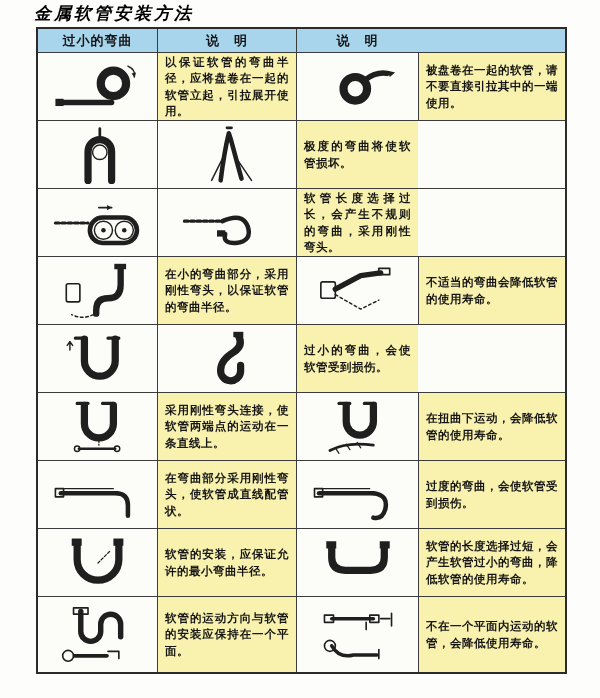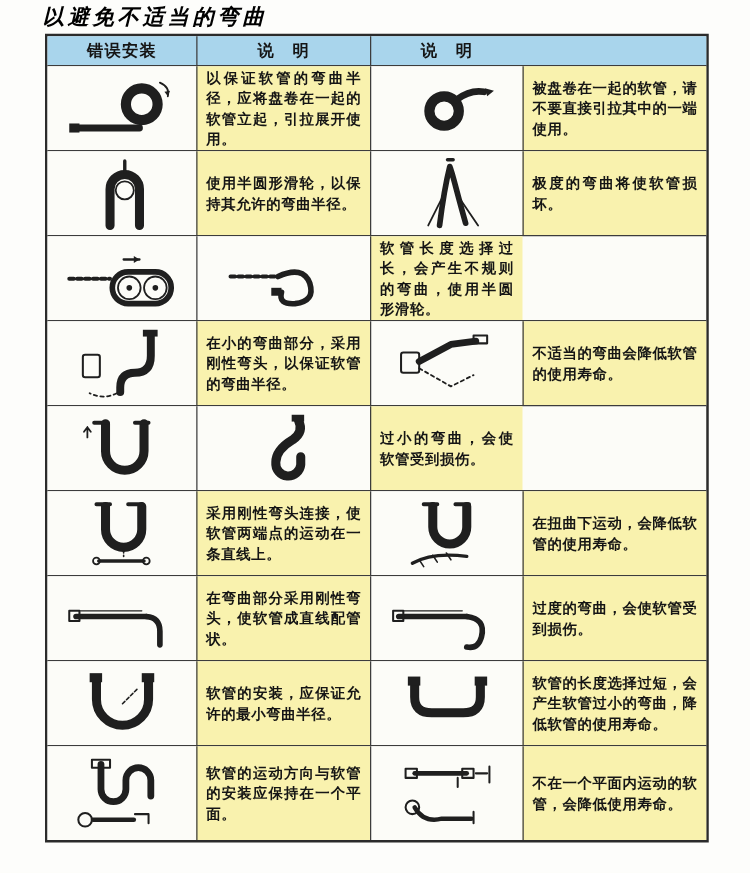--- a/index.html
+++ b/index.html
@@ -60,25 +60,25 @@
     padding:2px 7px;
   }
   .desc-cell p{
     font-size:11.5px;font-weight:bold;line-height:1.42;
     letter-spacing:0.5px;text-align:justify;
   }
 </style>
 </head>
 <body>
 
-<h1 class="page-title">以避免不适当的弯曲</h1>
+<h1 class="page-title">金属软管安装方法</h1>
 
 <div class="hose-table">
   <div class="hrow">
-    <div class="hcell">错误安装</div>
+    <div class="hcell">过小的弯曲</div>
     <div class="hcell">说　明</div>
     <div class="hcell">说　明</div>
   </div>
   <div>
   <div class="row">
     <div class="cell img-cell">
       <span class="icon"><svg viewBox="0 0 110 64" fill="none" stroke="#1f1f1f" stroke-linecap="round" stroke-linejoin="round">
               <circle cx="72" cy="28" r="14" stroke-width="9"></circle>
               <path d="M16 49 H70" stroke-width="6"></path>
               <rect x="8" y="45" width="9" height="8" fill="#1f1f1f" stroke="none"></rect>
@@ -101,23 +101,20 @@
     </div>
   </div>
 
   <div class="row">
     <div class="cell img-cell">
       <span class="icon"><svg viewBox="0 0 110 64" fill="none" stroke="#1f1f1f" stroke-linecap="round" stroke-linejoin="round">
               <path d="M44 60 V28 a13 13 0 0 1 26 0 V60" stroke-width="8"></path>
               <circle cx="57" cy="29" r="8" fill="#fcfcf8" stroke-width="1.6"></circle>
               <path d="M57 3 v10" stroke-width="3"></path>
             </svg></span>
-    </div>
-    <div class="cell desc-cell">
-      <p>使用半圆形滑轮，以保持其允许的弯曲半径。</p>
     </div>
     <div class="cell img-cell">
       <span class="icon"><svg viewBox="0 0 110 64" fill="none" stroke="#1f1f1f" stroke-linecap="round" stroke-linejoin="round">
               <path d="M48 60 C52 28 56 12 57 8 C59 12 63 30 71 58" stroke-width="5"></path>
               <path d="M38 60 L50 36 M82 60 L67 38" stroke-width="1.6"></path>
               <path d="M55 2 h5" stroke-width="3"></path>
             </svg></span>
     </div>
     <div class="cell desc-cell">
       <p>极度的弯曲将使软管损坏。</p>
@@ -138,21 +135,21 @@
             </svg></span>
     </div>
     <div class="cell img-cell">
       <span class="icon"><svg viewBox="0 0 110 64" fill="none" stroke="#1f1f1f" stroke-linecap="round" stroke-linejoin="round">
               <path d="M8 30 H50" stroke-width="3.5" stroke-dasharray="4 3"></path>
               <path d="M50 30 q22 -10 28 6 q5 16 -13 18 q-15 1 -12 -10" stroke-width="5"></path>
               <rect x="44" y="40" width="9" height="7" fill="#1f1f1f" stroke="none"></rect>
             </svg></span>
     </div>
     <div class="cell desc-cell">
-      <p>软管长度选择过长，会产生不规则的弯曲，使用半圆形滑轮。</p>
+      <p>软管长度选择过长，会产生不规则的弯曲，采用刚性弯头。</p>
     </div>
   </div>
 
   <div class="row">
     <div class="cell img-cell">
       <span class="icon"><svg viewBox="0 0 110 64" fill="none" stroke="#1f1f1f" stroke-linecap="round" stroke-linejoin="round">
               <path d="M80 7 V25 q0 15 -14 15 q-13 0 -13 13 v4" stroke-width="7"></path>
               <rect x="73" y="2" width="13" height="6" fill="#1f1f1f" stroke="none"></rect>
               <rect x="20" y="24" width="15" height="20" rx="2" stroke-width="1.8"></rect>
               <path d="M50 58 q-12 6 -24 0" stroke-width="1.6" stroke-dasharray="3 3"></path>

